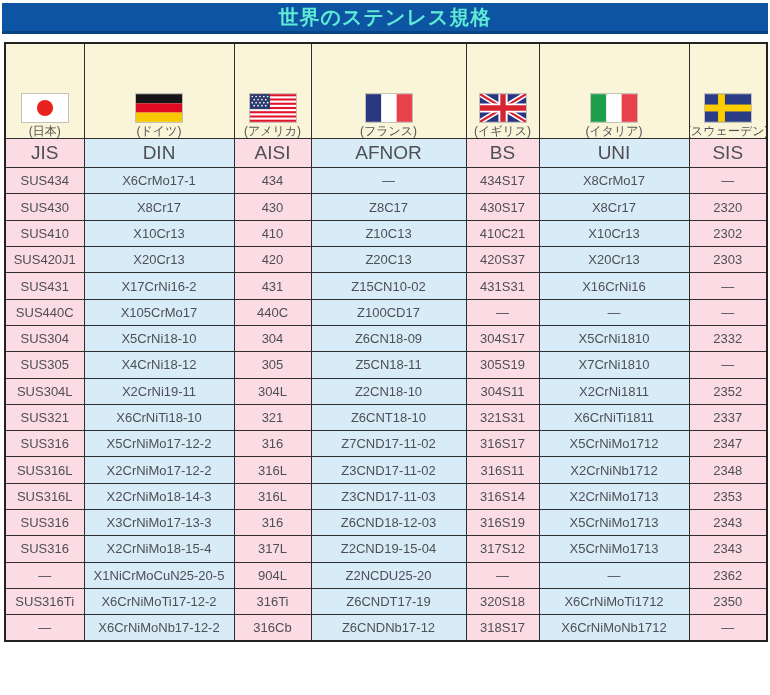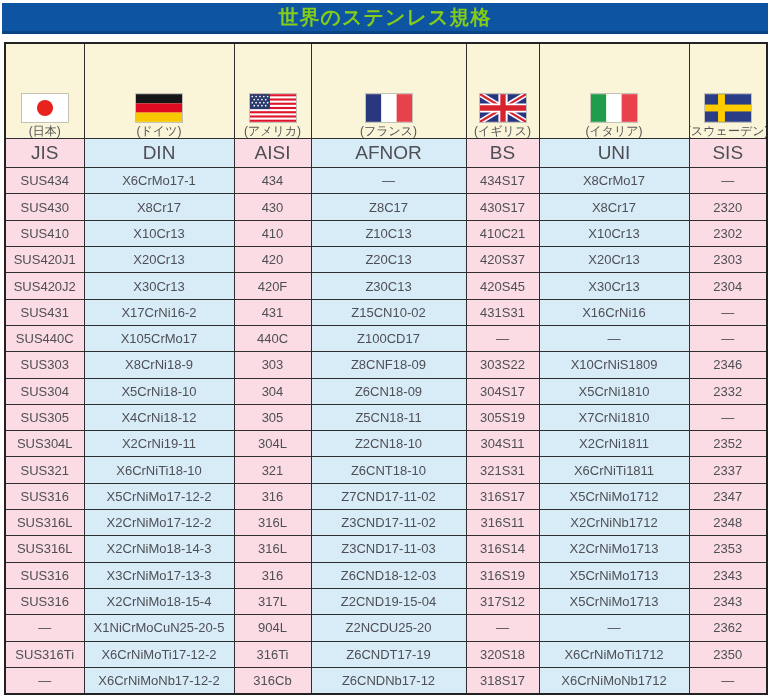--- a/index.html
+++ b/index.html
@@ -20,21 +20,21 @@
     position: absolute;
     left: 2px; top: 3px;
     width: 766px; height: 31px;
     background: #0d55a3;
     border-bottom: 3px solid #0a4484;
     display: flex;
     align-items: center;
     justify-content: center;
   }
   .banner-title {
-    color: #84cc16;
+    color: #5eead4;
     font-size: 20px;
     font-weight: bold;
     letter-spacing: 1px;
     line-height: 1;
   }
   
   table.std {
     position: absolute;
     left: 4px; top: 42px;
     width: 762px;
@@ -269,54 +269,36 @@
         <tr class="data-row">
           <td class="pink">SUS420J1</td>
           <td class="blue">X20Cr13</td>
           <td class="pink">420</td>
           <td class="blue">Z20C13</td>
           <td class="pink">420S37</td>
           <td class="blue">X20Cr13</td>
           <td class="pink">2303</td>
         </tr>
         <tr class="data-row">
-          <td class="pink">SUS420J2</td>
-          <td class="blue">X30Cr13</td>
-          <td class="pink">420F</td>
-          <td class="blue">Z30C13</td>
-          <td class="pink">420S45</td>
-          <td class="blue">X30Cr13</td>
-          <td class="pink">2304</td>
-        </tr>
-        <tr class="data-row">
           <td class="pink">SUS431</td>
           <td class="blue">X17CrNi16-2</td>
           <td class="pink">431</td>
           <td class="blue">Z15CN10-02</td>
           <td class="pink">431S31</td>
           <td class="blue">X16CrNi16</td>
           <td class="pink">—</td>
         </tr>
         <tr class="data-row">
           <td class="pink">SUS440C</td>
           <td class="blue">X105CrMo17</td>
           <td class="pink">440C</td>
           <td class="blue">Z100CD17</td>
           <td class="pink">—</td>
           <td class="blue">—</td>
           <td class="pink">—</td>
-        </tr>
-        <tr class="data-row">
-          <td class="pink">SUS303</td>
-          <td class="blue">X8CrNi18-9</td>
-          <td class="pink">303</td>
-          <td class="blue">Z8CNF18-09</td>
-          <td class="pink">303S22</td>
-          <td class="blue">X10CrNiS1809</td>
-          <td class="pink">2346</td>
         </tr>
         <tr class="data-row">
           <td class="pink">SUS304</td>
           <td class="blue">X5CrNi18-10</td>
           <td class="pink">304</td>
           <td class="blue">Z6CN18-09</td>
           <td class="pink">304S17</td>
           <td class="blue">X5CrNi1810</td>
           <td class="pink">2332</td>
         </tr>

